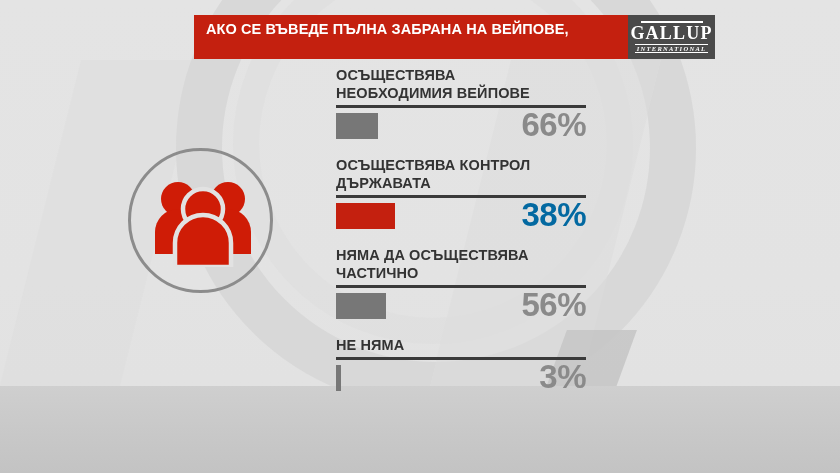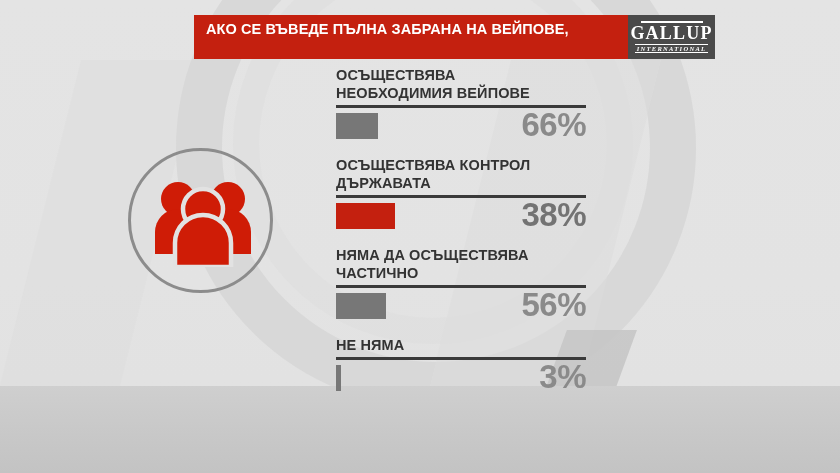--- a/index.html
+++ b/index.html
@@ -194,21 +194,21 @@
   .pct {
     position: absolute;
     right: 0;
     top: -2px;
     font-size: 33px;
     font-weight: bold;
     letter-spacing: -.5px;
     line-height: 38px;
   }
   .pct.gray { color: #8a8a8a; }
-  .pct.red  { color: #737373; }
+  .pct.red  { color: #0369a1; }
 </style>
 </head>
 <body>
 
 <div id="screen">
 
   <div class="bg-base"></div>
   <div class="bg-slab-b"></div>
   <div class="bg-ring"></div>
   <div class="bg-ring-inner"></div>

